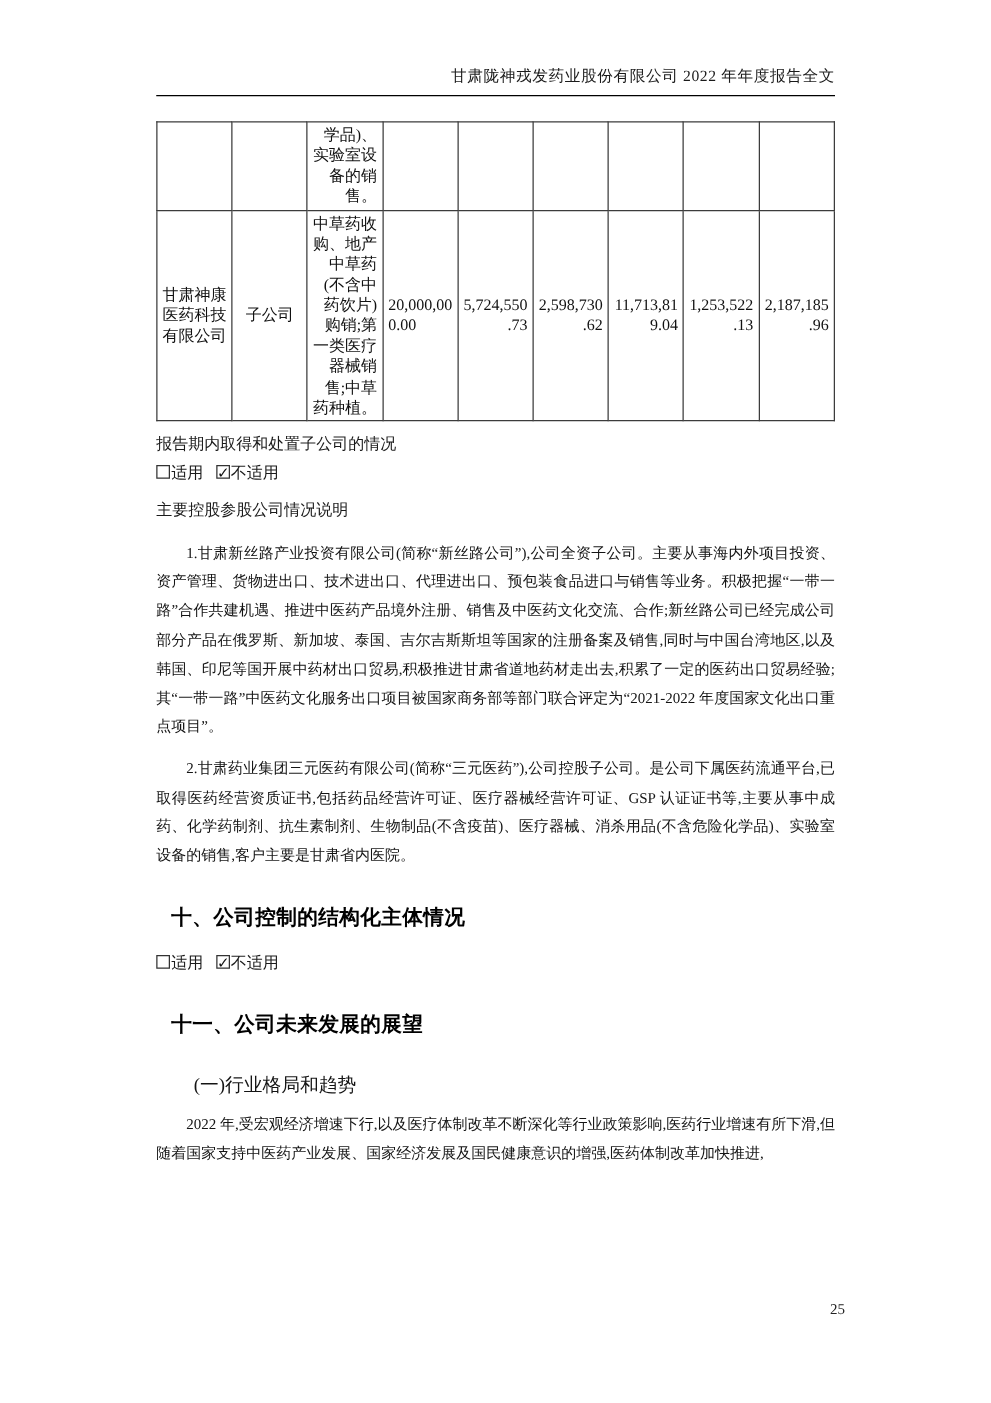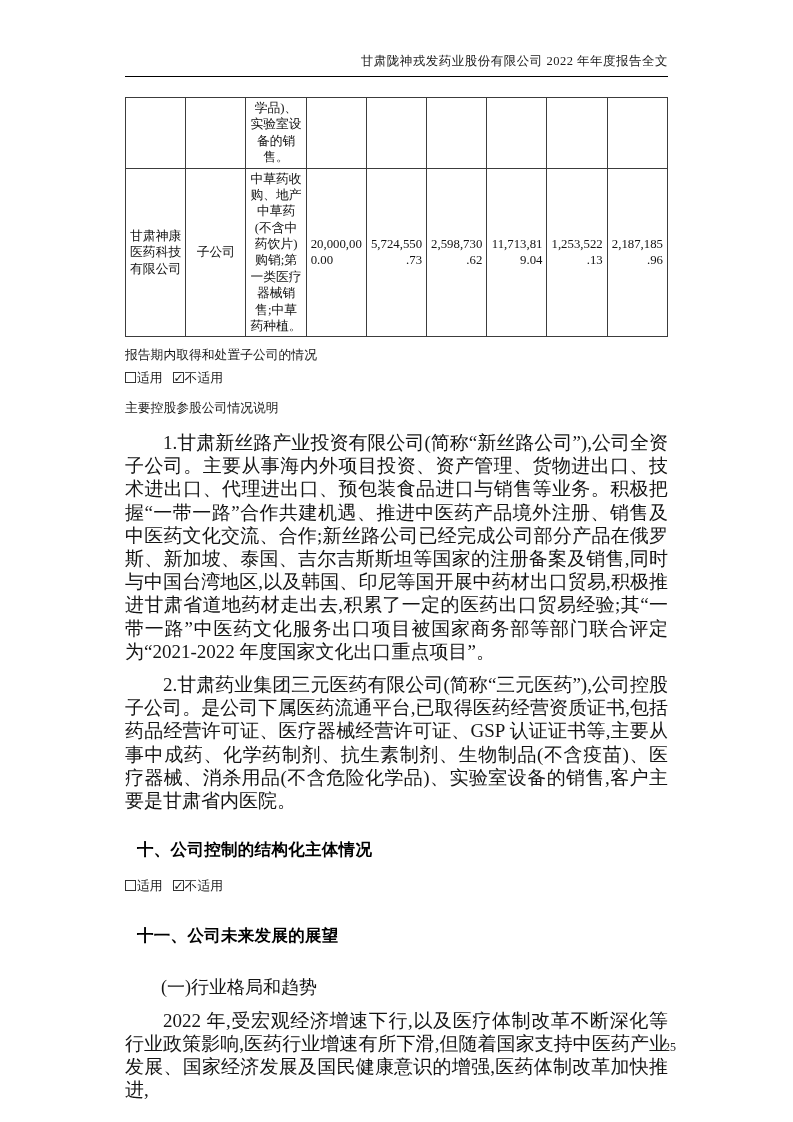--- a/index.html
+++ b/index.html
@@ -18,51 +18,51 @@
   table.subs {
     width:100%; border-collapse:collapse; table-layout:fixed;
     margin-top:20px; font-size:12.8px; line-height:1.28; color:#111;
   }
   table.subs td {
     border:1px solid #3c3c3c; padding:2px 4px; vertical-align:middle;
     word-break:break-all; overflow:hidden;
   }
   tr.row-carry td { height:49px; }
   tr.row-sub td { height:157px; }
-  td.al-l { text-align:center; }
+  td.al-l { text-align:right; }
   td.al-c { text-align:center; }
   td.num-l { text-align:left; }
   td.num-r { text-align:right; }
   .notes { font-size:12.8px; line-height:1.35; color:#1a1a1a; }
   .note-1 { margin-top:10px; }
   .cb-line { margin-top:5px; }
   .note-2 { margin-top:13px; }
   .cb {
     display:inline-block; width:11px; height:11px; border:1.3px solid #333;
     position:relative; vertical-align:-1px; margin-right:1px; background:#fff;
   }
   .cb.checked::after {
     content:"\2713"; position:absolute; left:0px; top:-3px;
     font-size:12px; color:#111; font-family:"DejaVu Sans",sans-serif;
   }
   .cb-group { margin-right:10px; }
   .body-par {
-    font-size:19px; line-height:23.2px; text-align:justify;
+    font-size:12px; line-height:23.2px; text-align:justify;
     text-indent:2em; color:#141414; margin-top:10px;
   }
   .par-first { margin-top:14px; }
   .sec-heading {
     font-family:"Liberation Sans","DejaVu Sans",sans-serif;
     font-weight:bold; font-size:16.5px; color:#000; letter-spacing:0.3px;margin-left:12px;
   }
   .sec-10 { margin-top:27px; }
   .sec-10-cb { margin-top:17px; }
   .sec-11 { margin-top:29px; }
   .sub-heading {
-    font-size:18px; text-indent:2em; margin-top:28px; color:#141414;
+    font-size:15px; text-indent:2em; margin-top:28px; color:#141414;
   }
   .page-number {
     position:absolute; top:1040px; right:59px; font-size:12px; color:#222;
   }
 </style>
 </head>
 <body>
 
 <div class="page">
   <div class="content">

